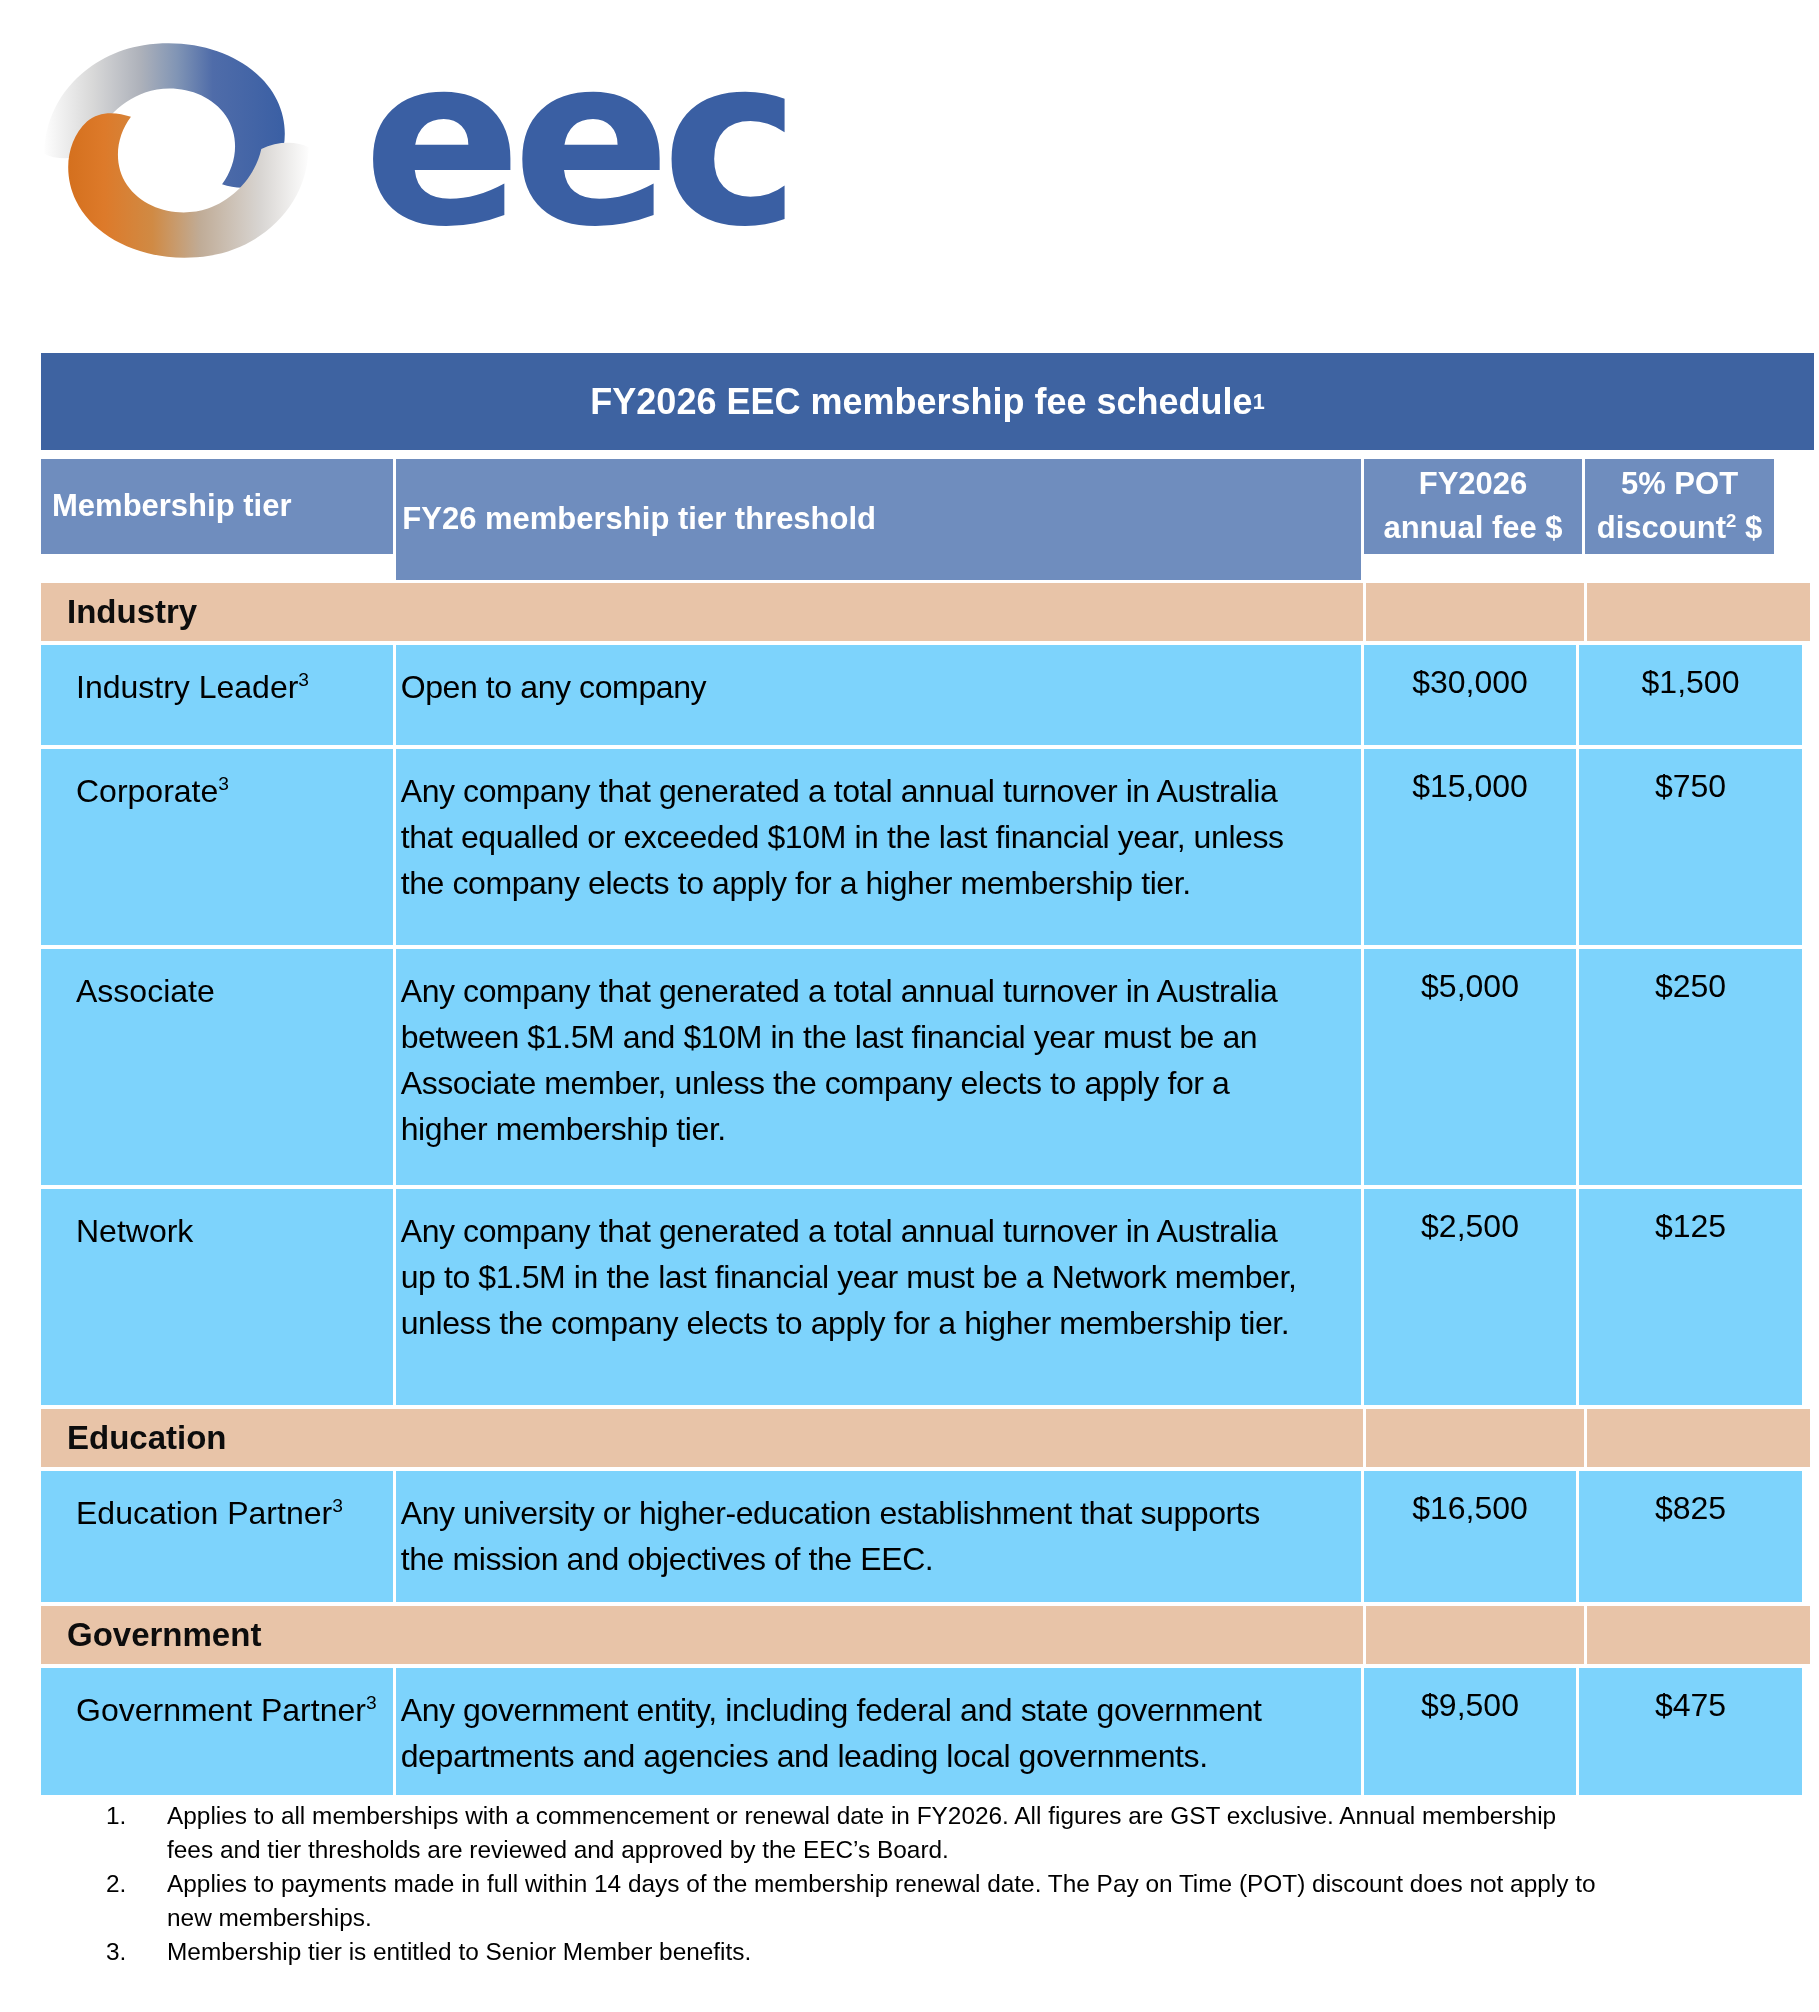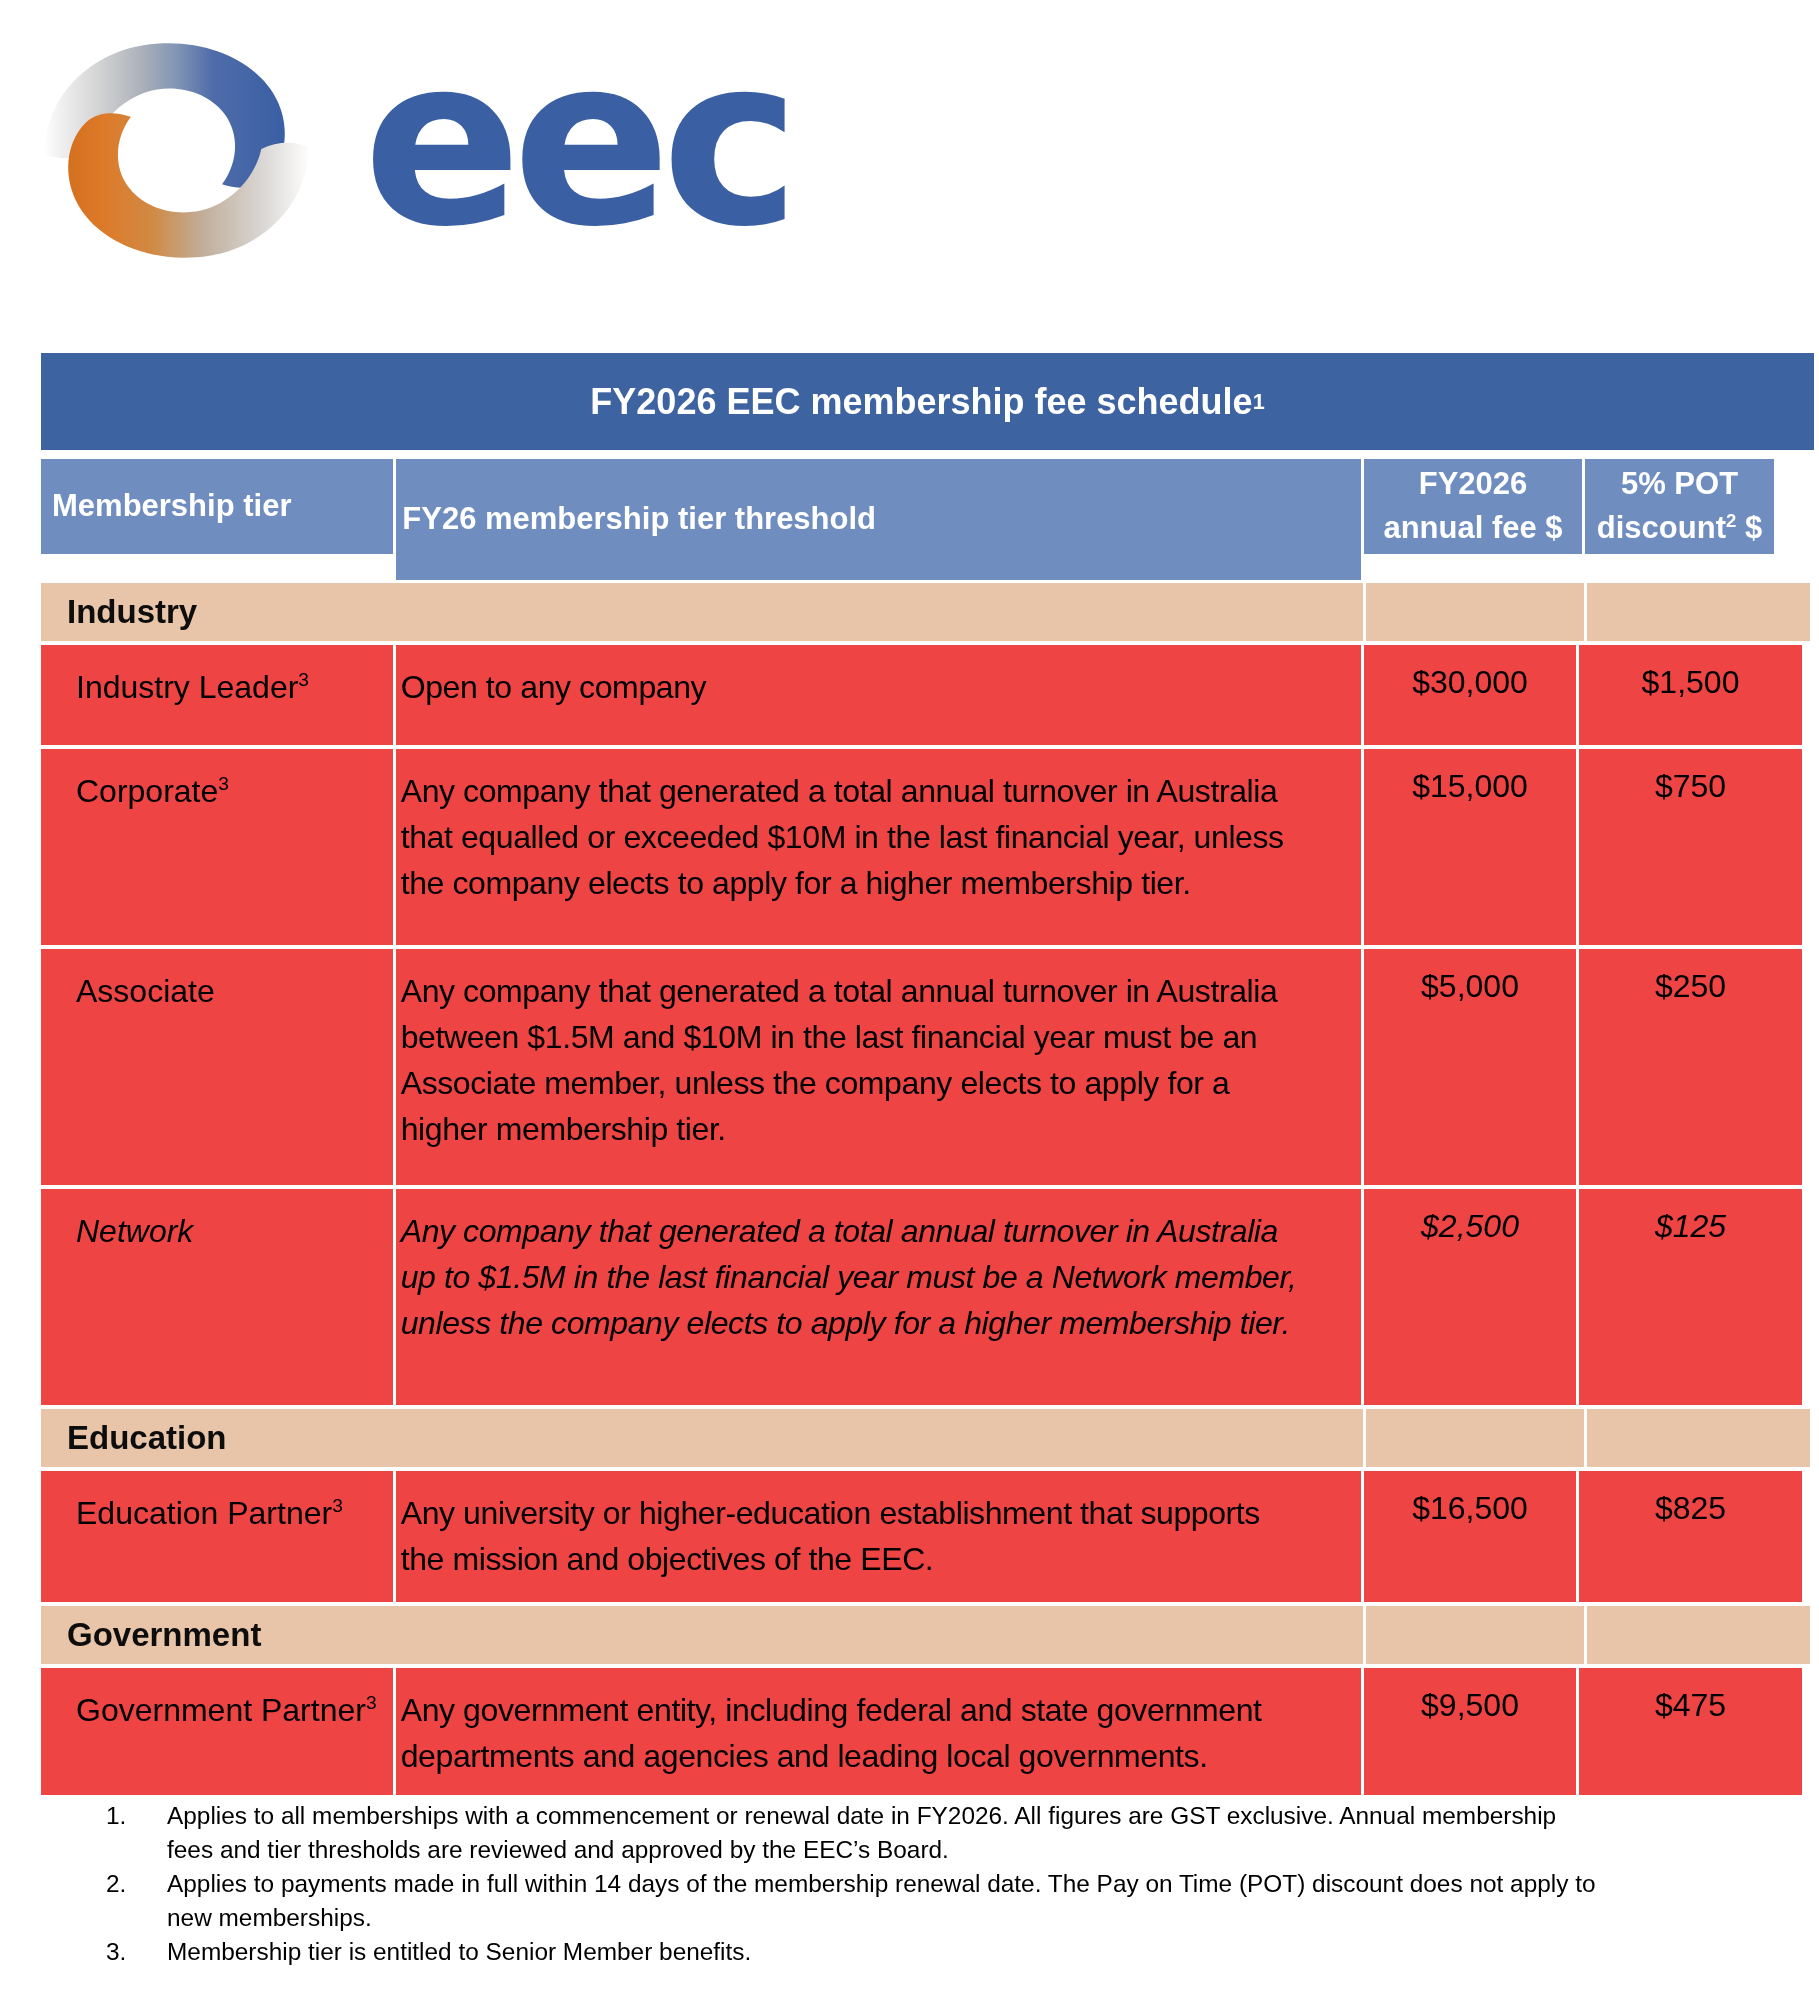--- a/index.html
+++ b/index.html
@@ -38,30 +38,30 @@
   .h4 { width:189px; height:95px; display:flex; flex-direction:column; align-items:center;
         justify-content:center; text-align:center; line-height:44px; }
   .h4 .hl { white-space:pre; }
   
   .section .cell { background:#e8c4a8; height:58px; }
   .sec-main { width:1322px; display:flex; align-items:center; padding-left:26px;
               font-weight:bold; font-size:33px; color:#0d0d0d; }
   .sec-fee  { width:218px; }
   .sec-disc { width:223px; }
   
-  .data .cell { background:#ef4444; }
+  .data .cell { background:#7dd3fc; }
   .c-tier { width:352px; padding:19px 6.3px 0 35px; font-size:32px; line-height:46px; }
   .c-thr  { width:965px; padding:19px 9.4px 0 4.7px; font-size:32px; line-height:46px;
             letter-spacing:-0.4px; white-space:pre-line; }
   .c-fee  { width:212px; padding-top:19px; font-size:32px; text-align:center; }
   .c-disc { width:223px; padding-top:19px; font-size:32px; text-align:center; }
   .r-il  .cell { height:100px; }
   .r-co  .cell { height:196px; }
   .r-as  .cell { height:236px; }
-  .r-ne  .cell { height:216px;font-style:italic; }
+  .r-ne  .cell { height:216px; }
   .r-ep  .cell { height:131px; }
   .r-gp  .cell { height:127px; }
   sup { font-size:60%; line-height:0; }
   
   .footnotes { position:absolute; left:106px; top:1799px; width:1675px; font-size:24.4px; }
   .fn-item { display:flex; }
   .fn-num  { width:61px; flex:0 0 61px; line-height:34px; }
   .fn-text { flex:1; line-height:34px; white-space:pre-line; }
 </style>
 </head>

